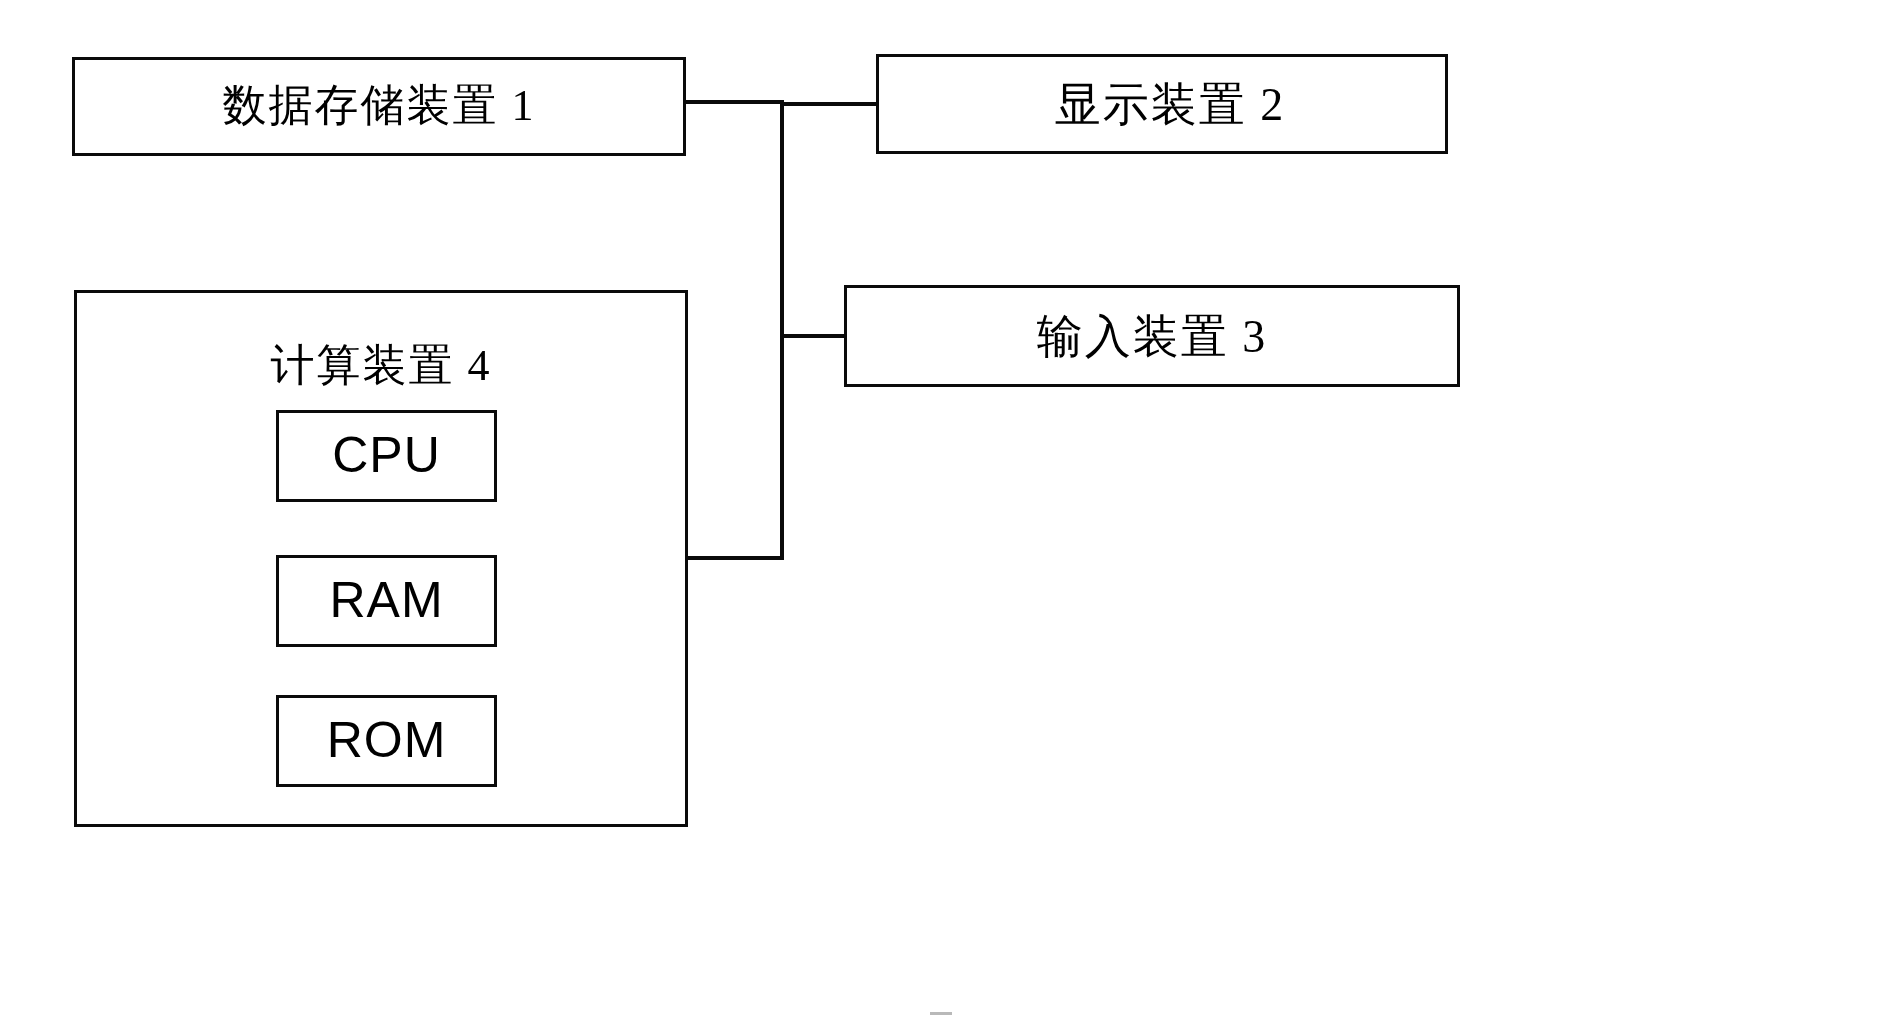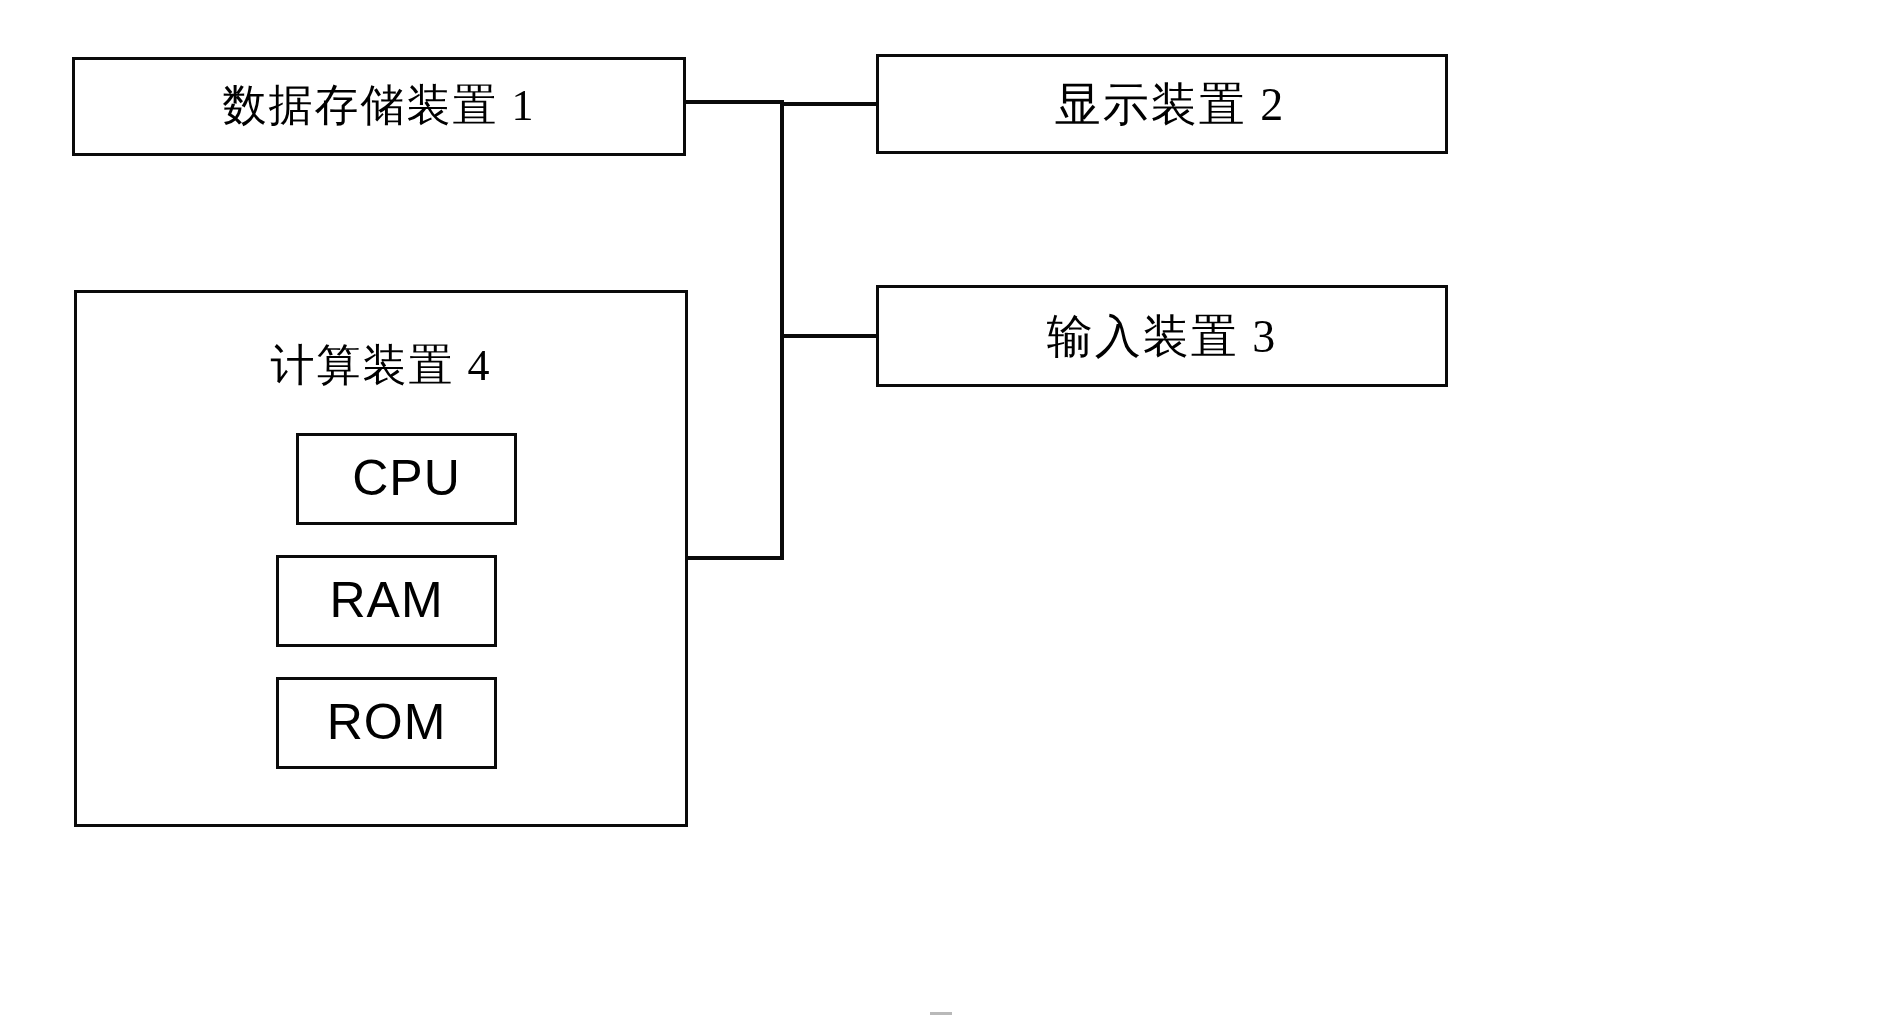--- a/index.html
+++ b/index.html
@@ -51,22 +51,22 @@
     width: 572px; height: 100px;
   }
   #box-display .box-label {
     top: 17px;
     font-size: 46px;
     letter-spacing: 2px;
     margin-left: 8px;
   }
 
   #box-input {
-    left: 876px; top: 285px;
-    width: 572px; height: 102px;
+    left: 844px; top: 285px;
+    width: 616px; height: 102px;
   }
   #box-input .box-label {
     top: 18px;
     font-size: 46px;
     letter-spacing: 2px;
   }
 
   #box-compute {
     left: 74px; top: 290px;
     width: 614px; height: 537px;
@@ -92,23 +92,23 @@
     position: absolute;
     left: 0;
     top: 13px;
     width: 100%;
     text-align: center;
     font-size: 50px;
     color: #000000;
     font-family: "Liberation Sans", "DejaVu Sans", sans-serif;
     letter-spacing: 1px;
   }
-  #inner-cpu { top: 140px; margin-left: 20px; }
+  #inner-cpu { top: 117px; }
   #inner-ram { top: 262px; padding-left: 40px; }
-  #inner-rom { top: 384px; }
+  #inner-rom { top: 402px; }
 
   
   .line-h {
     position: absolute;
     height: 4px;
     background: #0a0a0a;
   }
   .line-v {
     position: absolute;
     width: 4px;

